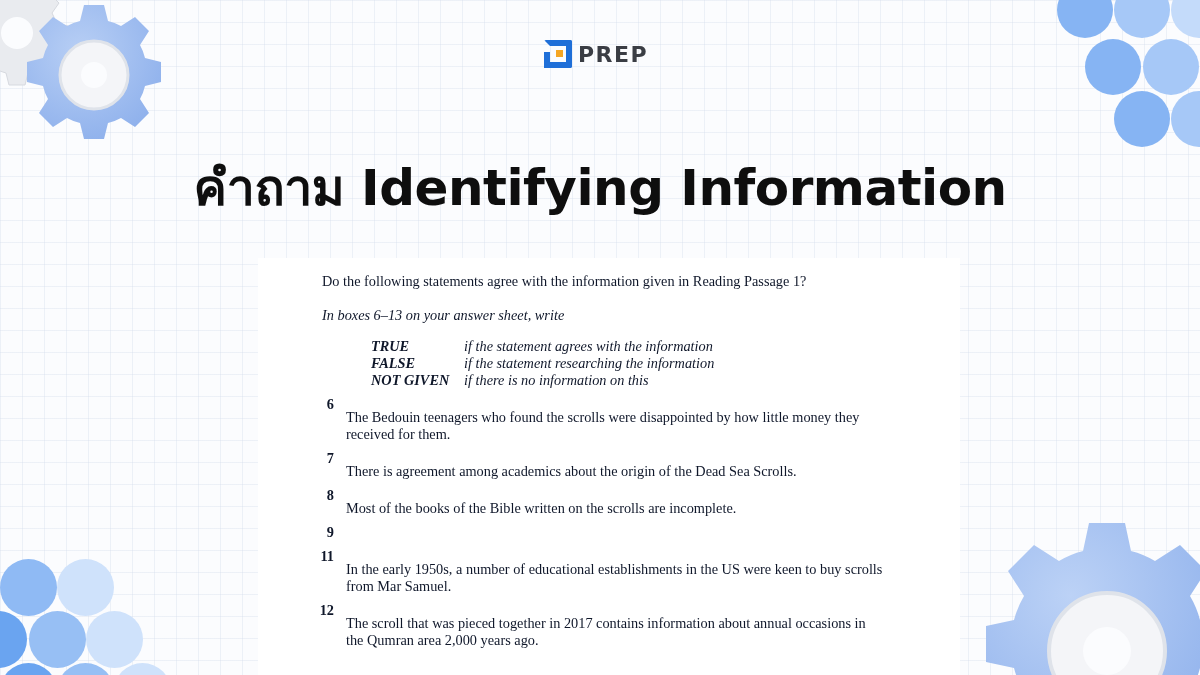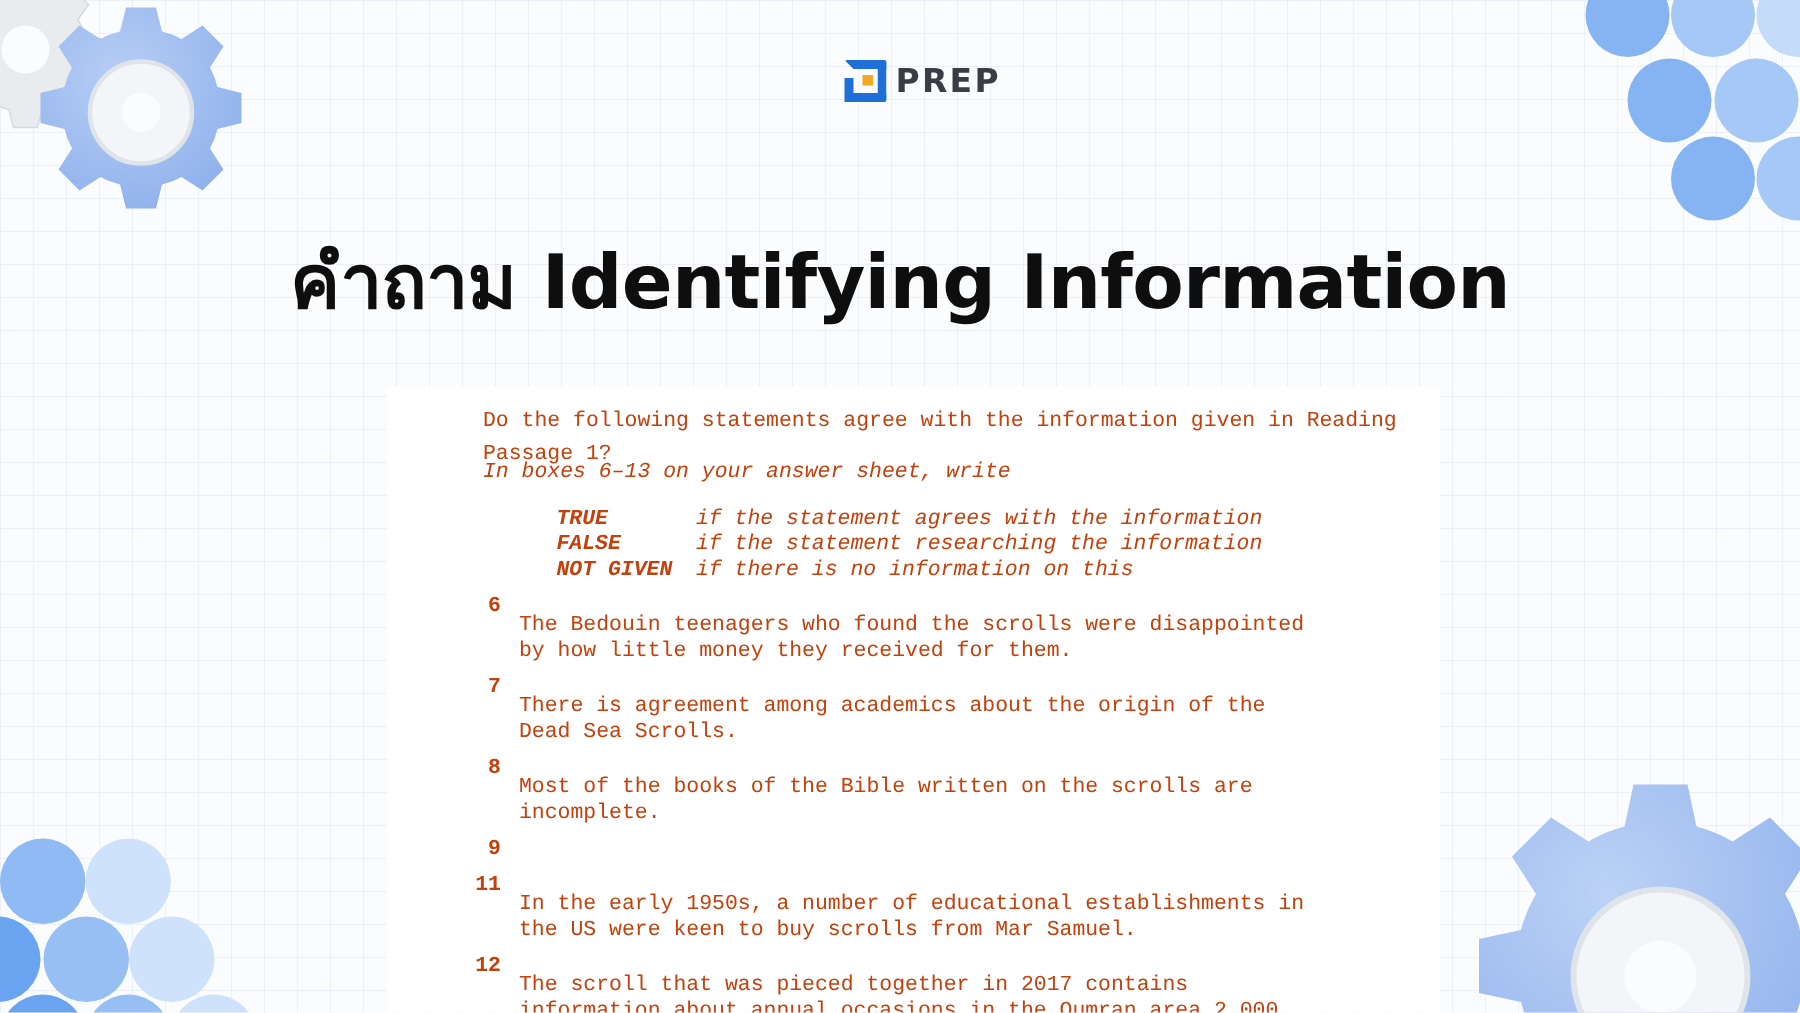--- a/index.html
+++ b/index.html
@@ -10,21 +10,21 @@
     background-image:
       linear-gradient(to right, rgba(210,220,235,0.35) 1px, transparent 1px),
       linear-gradient(to bottom, rgba(210,220,235,0.35) 1px, transparent 1px);
     background-size: 22px 22px;
     font-family: "Liberation Sans", sans-serif;
     color: #1a1a1a;
   }
 
   
   .logo {
-    position: absolute; left: 563px; top: 40px;
+    position: absolute; left: 544px; top: 40px;
     display: flex; align-items: center; gap: 6px;
   }
   .logo-mark {
     position: relative; width: 28px; height: 28px;
   }
   .logo-mark .frame {
     position: absolute; inset: 0;
     border: 6px solid #1f6fd8; border-radius: 2px;
     border-left-color: transparent;
   }
@@ -46,22 +46,22 @@
     font-family: "DejaVu Sans", sans-serif;
     font-weight: bold; font-size: 50px; color: #0e0e0e;
     letter-spacing: -0.5px;
   }
 
   
   .doc {
     position: absolute; left: 258px; top: 258px; width: 702px; height: 417px;
     background: #ffffff;
     padding: 12px 0 0 64px;
-    font-family: Liberation Mono, monospace;
-    color: #c2410c;
+    font-family: Liberation Serif, serif;
+    color: #0f172a;
     font-size: 14.3px;
   }
   .doc .instr { height: 22px; line-height: 22px; }
   .doc .instr-italic { font-style: italic; margin-top: 12px; height: 22px; line-height: 22px; }
   .legend { margin: 12px 0 4px 49px; }
   .legend-row { display: flex; height: 17px; line-height: 17px; font-style: italic; }
   .legend-row .key { width: 93px; font-weight: bold; }
   .questions { margin-left: -8px; }
   .q { display: flex; margin-top: 7px; line-height: 17px; }
   .q .num { width: 32px; text-align: right; padding-right: 12px; font-weight: bold; flex-shrink: 0; }

